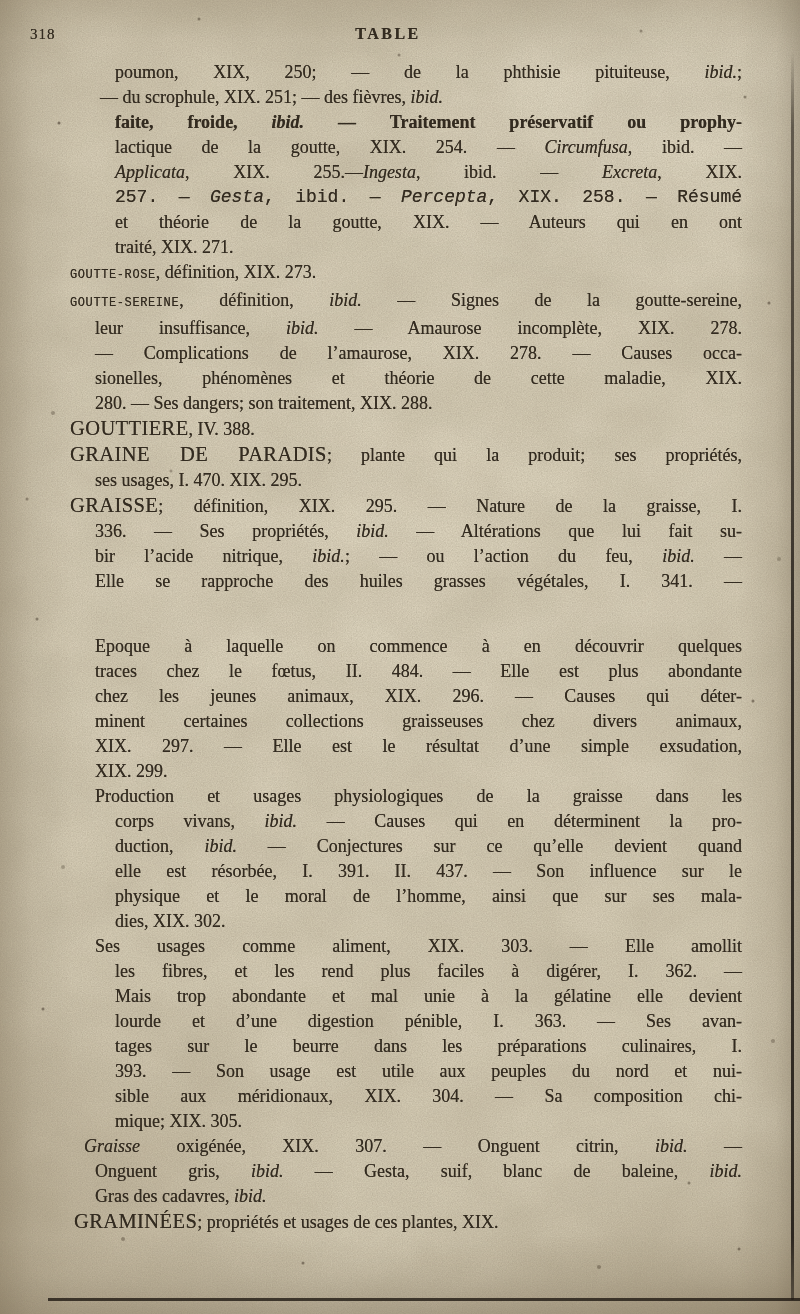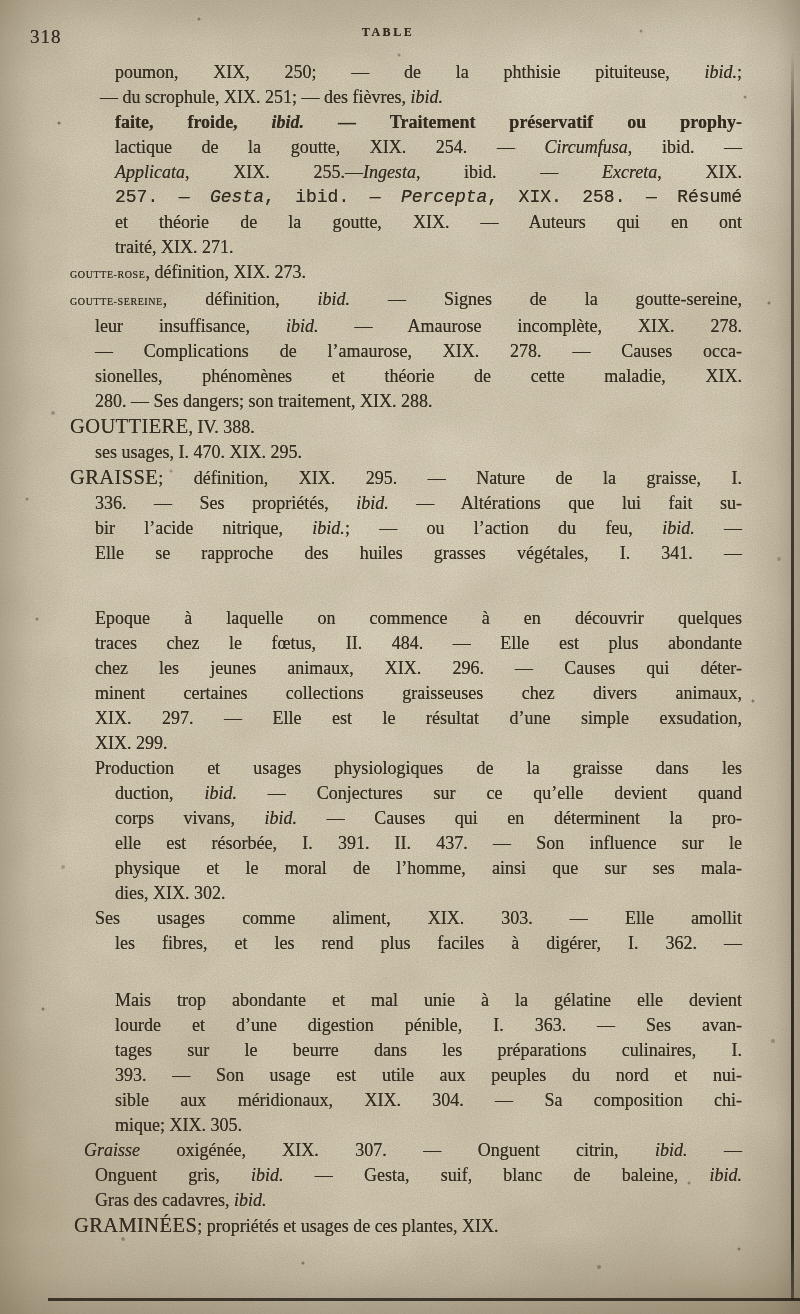--- a/index.html
+++ b/index.html
@@ -41,43 +41,43 @@
       778px 558px 0 1px rgba(70,58,42,0.30),
       398px 54px 0 0.5px rgba(62,50,38,0.40),
       198px 18px 0 0.5px rgba(62,50,38,0.45),
       598px 1266px 0 1px rgba(70,58,42,0.40),
       738px 1248px 0 0.5px rgba(62,50,38,0.50),
       170px 470px 0 0.5px rgba(62,50,38,0.35),
       640px 30px 0 0.5px rgba(62,50,38,0.40);
   }
   .folio {
     position: absolute; left: 30px; top: 26px;
-    font-size: 19px; letter-spacing: 1px;
+    font-size: 15px; letter-spacing: 1px;
     text-shadow: 0 0 0.4px rgba(51,43,32,0.8);
   }
   .running-title {
     position: absolute; left: 0; right: 24px; top: 25px;
-    text-align: center; font-size: 12px; font-weight: bold;
+    text-align: center; font-size: 16px; font-weight: bold;
     letter-spacing: 2.5px;
     text-shadow: 0 0 0.4px rgba(51,43,32,0.7);
   }
   .text-block {
     position: absolute; left: 70px; top: 60px; width: 672px;
     font-size: 18px;
     text-shadow: 0 0 0.35px rgba(51,43,32,0.75);
   }
   .para { margin: 0; }
   .line {
     line-height: 25px; min-height: 25px;
     text-align: justify; text-justify: inter-word;
     white-space: normal;
   }
   .line.just { text-align-last: justify; }
   .i { font-style: italic; margin-top: 16px; }
-  .sc { font-size: 10px; letter-spacing: 0.6px; }
+  .sc { font-size: 12px; letter-spacing: 0.6px; font-family: Liberation Mono, monospace; }
   .c { font-size: 20.5px; letter-spacing: 0.4px; }
   .scan-right {
     position: absolute; right: 6px; top: 52px; width: 3px; height: 1248px;
     border-radius: 2px; filter: blur(0.4px); pointer-events: none;
     background: linear-gradient(180deg,
       rgba(30,24,18,0) 0%, rgba(30,24,18,0.55) 6%,
       rgba(25,20,15,0.80) 50%, rgba(25,20,15,0.85) 95%, rgba(25,20,15,0.5) 100%);
   }
   .scan-bottom {
     position: absolute; left: 48px; right: 0; bottom: 13px; height: 3px;
@@ -127,46 +127,47 @@
         <div class="line just" style="padding-left: 0px;"><span class="sc">GOUTTE-SEREINE</span><span>, définition, </span><span class="i">ibid.</span><span> — Signes de la goutte-sereine,</span></div>
         <div class="line just" style="padding-left: 25px;"><span>leur insuffisance, </span><span class="i">ibid.</span><span> — Amaurose incomplète, XIX. 278.</span></div>
         <div class="line just" style="padding-left: 25px;"><span>— Complications de l’amaurose, XIX. 278. — Causes occa-</span></div>
         <div class="line just" style="padding-left: 25px;"><span>sionelles, phénomènes et théorie de cette maladie, XIX.</span></div>
         <div class="line" style="padding-left: 25px;"><span>280. — Ses dangers; son traitement, XIX. 288.</span></div>
       </div>
       <div class="para">
         <div class="line" style="padding-left: 0px;"><span class="c">GOUTTIERE</span><span>, IV. 388.</span></div>
       </div>
       <div class="para">
+        <div class="line just" style="padding-left: 0px;"><span class="c">GRAINE DE PARADIS</span><span>; plante qui la produit; ses propriétés,</span></div>
         <div class="line" style="padding-left: 25px;"><span>ses usages, I. 470. XIX. 295.</span></div>
       </div>
       <div class="para">
         <div class="line just" style="padding-left: 0px;"><span class="c">GRAISSE</span><span>; définition, XIX. 295. — Nature de la graisse, I.</span></div>
         <div class="line just" style="padding-left: 25px;"><span>336. — Ses propriétés, </span><span class="i">ibid.</span><span> — Altérations que lui fait su-</span></div>
         <div class="line just" style="padding-left: 25px;"><span>bir l’acide nitrique, </span><span class="i">ibid.</span><span>; — ou l’action du feu, </span><span class="i">ibid.</span><span> —</span></div>
         <div class="line just" style="padding-left: 25px;"><span>Elle se rapproche des huiles grasses végétales, I. 341. —</span></div>
         <div class="line just" style="padding-left: 25px; margin-top: 40px;"><span>Epoque à laquelle on commence à en découvrir quelques</span></div>
         <div class="line just" style="padding-left: 25px;"><span>traces chez le fœtus, II. 484. — Elle est plus abondante</span></div>
         <div class="line just" style="padding-left: 25px;"><span>chez les jeunes animaux, XIX. 296. — Causes qui déter-</span></div>
         <div class="line just" style="padding-left: 25px;"><span>minent certaines collections graisseuses chez divers animaux,</span></div>
         <div class="line just" style="padding-left: 25px;"><span>XIX. 297. — Elle est le résultat d’une simple exsudation,</span></div>
         <div class="line" style="padding-left: 25px;"><span>XIX. 299.</span></div>
       </div>
       <div class="para">
         <div class="line just" style="padding-left: 25px;"><span>Production et usages physiologiques de la graisse dans les</span></div>
+        <div class="line just" style="padding-left: 45px;"><span>corps vivans, </span><span class="i">ibid.</span><span> — Causes qui en déterminent la pro-</span></div>
         <div class="line just" style="padding-left: 45px;"><span>duction, </span><span class="i">ibid.</span><span> — Conjectures sur ce qu’elle devient quand</span></div>
-        <div class="line just" style="padding-left: 45px;"><span>corps vivans, </span><span class="i">ibid.</span><span> — Causes qui en déterminent la pro-</span></div>
         <div class="line just" style="padding-left: 45px;"><span>elle est résorbée, I. 391. II. 437. — Son influence sur le</span></div>
         <div class="line just" style="padding-left: 45px;"><span>physique et le moral de l’homme, ainsi que sur ses mala-</span></div>
         <div class="line" style="padding-left: 45px;"><span>dies, XIX. 302.</span></div>
       </div>
       <div class="para">
         <div class="line just" style="padding-left: 25px;"><span>Ses usages comme aliment, XIX. 303. — Elle amollit</span></div>
         <div class="line just" style="padding-left: 45px;"><span>les fibres, et les rend plus faciles à digérer, I. 362. —</span></div>
-        <div class="line just" style="padding-left: 45px; margin-top: 32px;"><span>Mais trop abondante et mal unie à la gélatine elle devient</span></div>
+        <div class="line just" style="padding-left: 45px;"><span>Mais trop abondante et mal unie à la gélatine elle devient</span></div>
         <div class="line just" style="padding-left: 45px;"><span>lourde et d’une digestion pénible, I. 363. — Ses avan-</span></div>
         <div class="line just" style="padding-left: 45px;"><span>tages sur le beurre dans les préparations culinaires, I.</span></div>
         <div class="line just" style="padding-left: 45px;"><span>393. — Son usage est utile aux peuples du nord et nui-</span></div>
         <div class="line just" style="padding-left: 45px;"><span>sible aux méridionaux, XIX. 304. — Sa composition chi-</span></div>
         <div class="line" style="padding-left: 45px;"><span>mique; XIX. 305.</span></div>
       </div>
       <div class="para">
         <div class="line just" style="padding-left: 14px;"><span class="i">Graisse</span><span> oxigénée, XIX. 307. — Onguent citrin, </span><span class="i">ibid.</span><span> —</span></div>
         <div class="line just" style="padding-left: 25px;"><span>Onguent gris, </span><span class="i">ibid.</span><span> — Gesta, suif, blanc de baleine, </span><span class="i">ibid.</span></div>
         <div class="line" style="padding-left: 25px;"><span>Gras des cadavres, </span><span class="i">ibid.</span></div>

